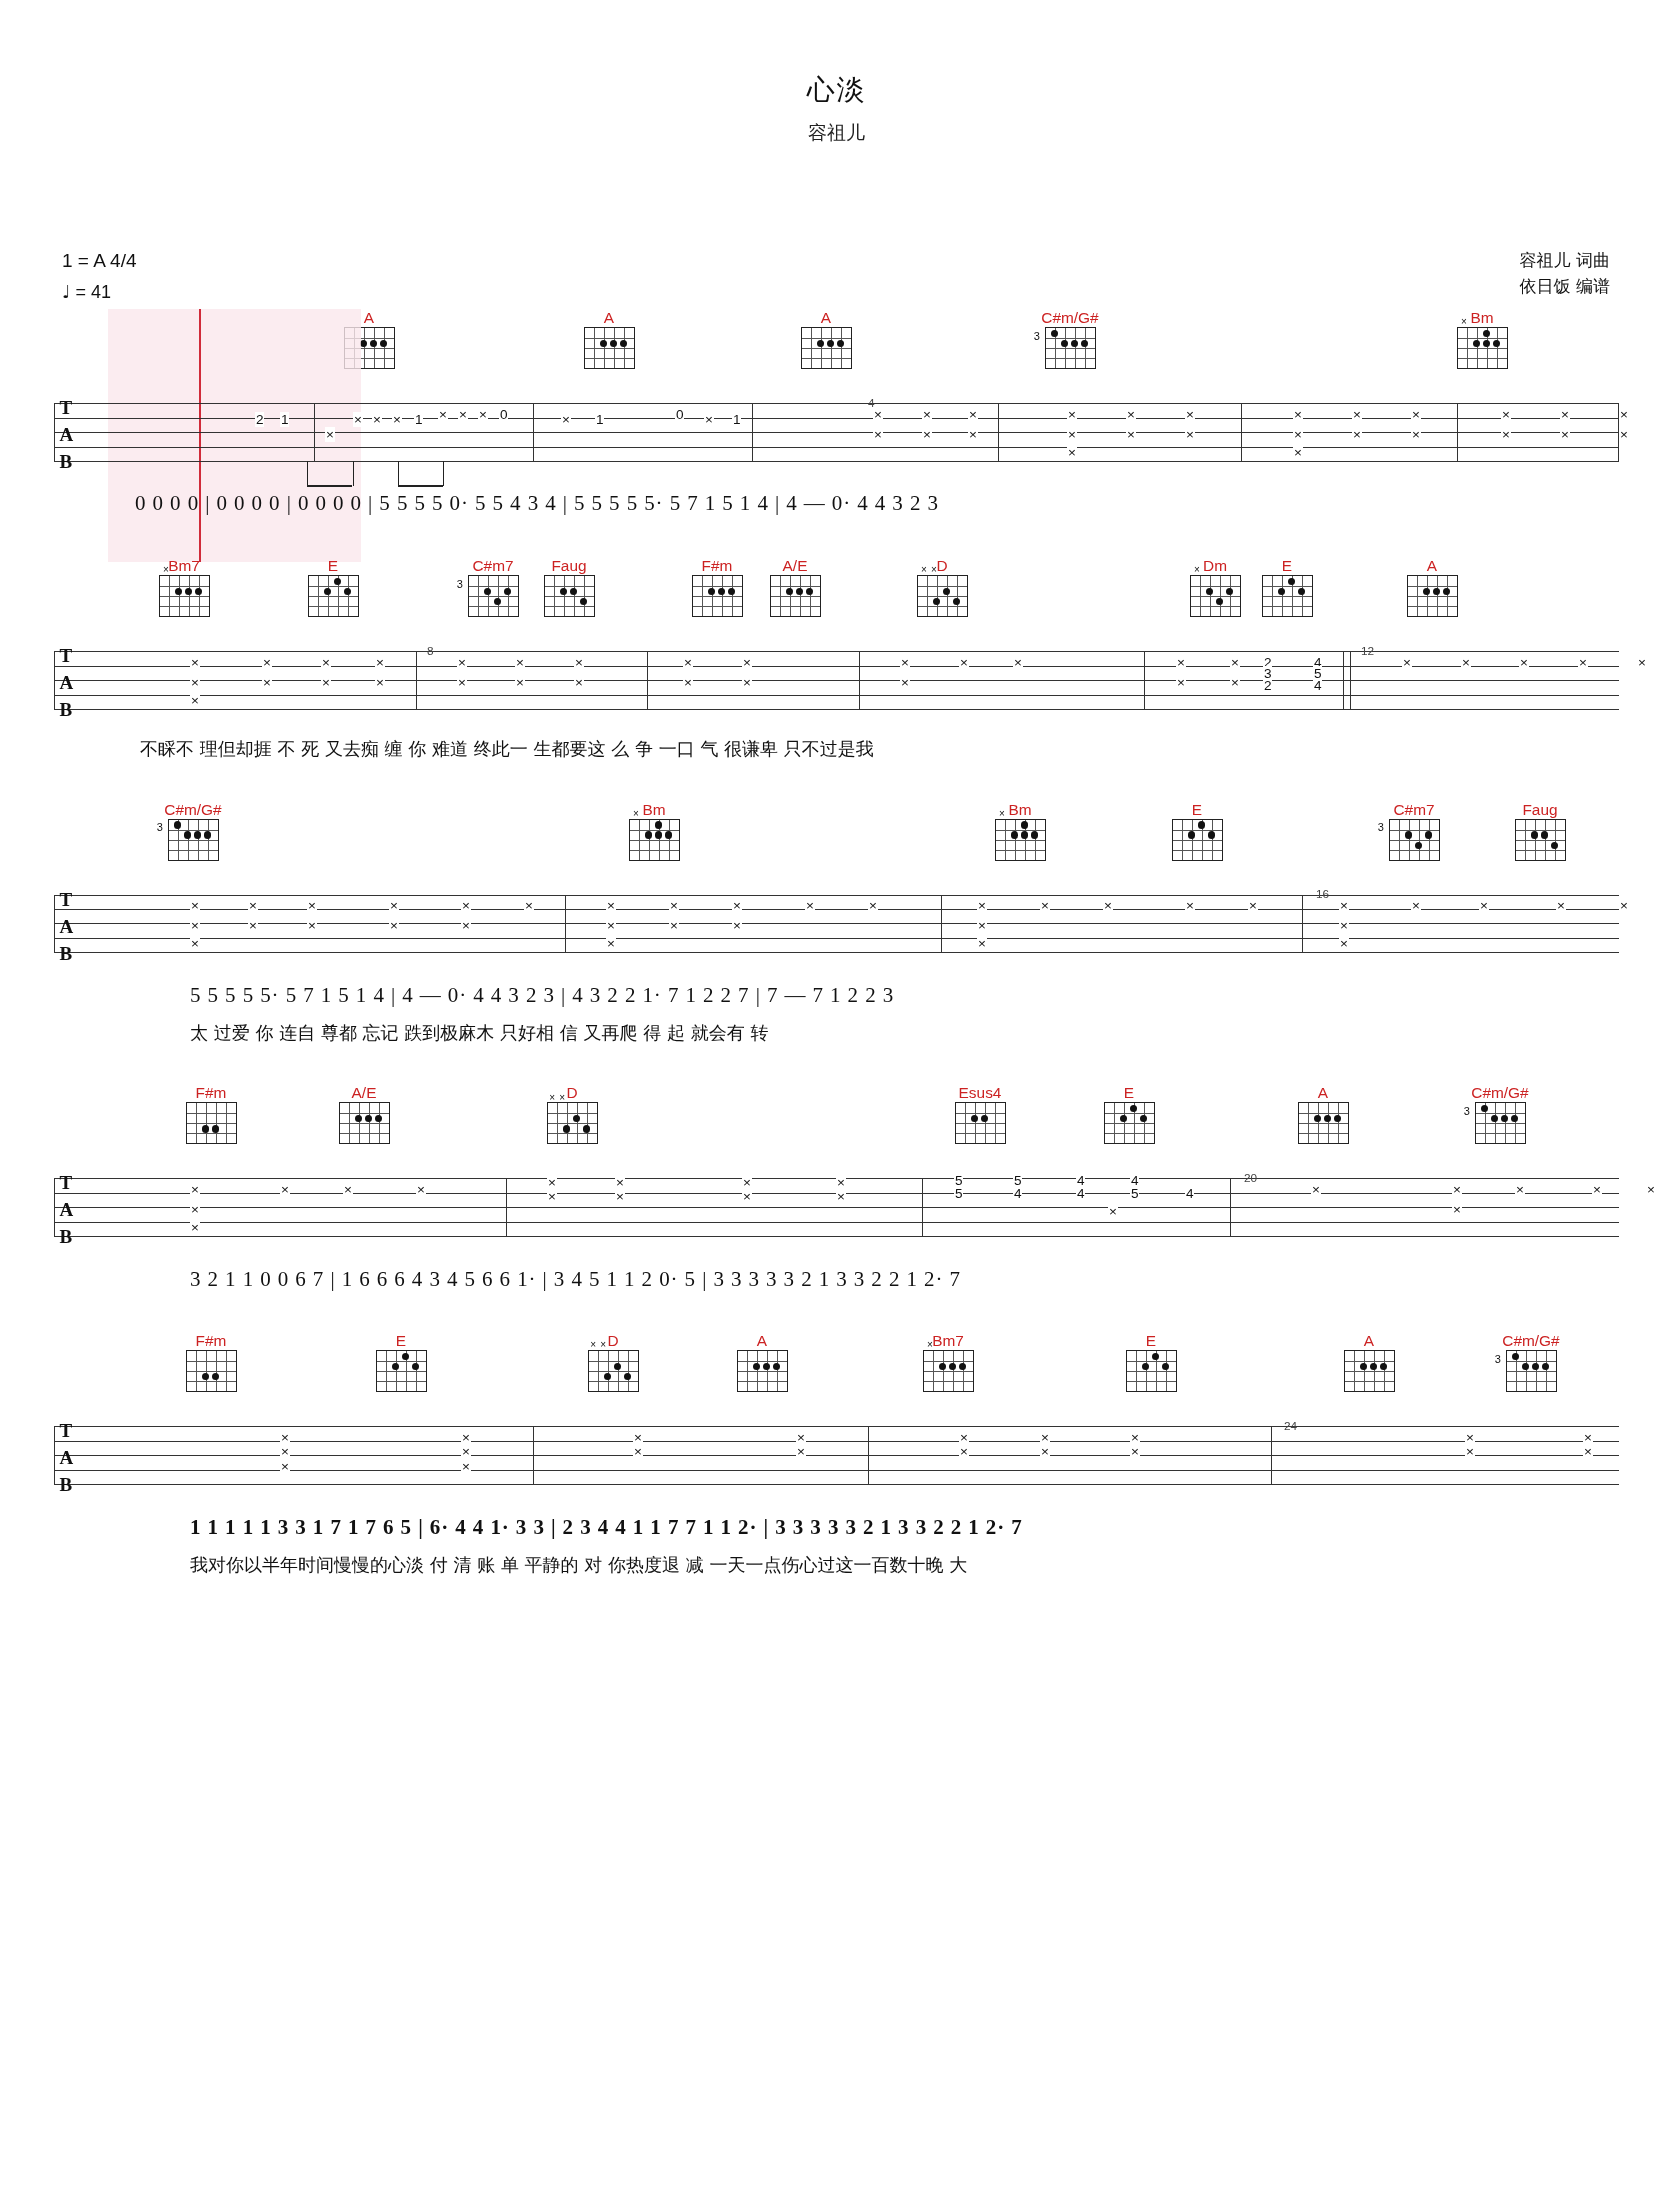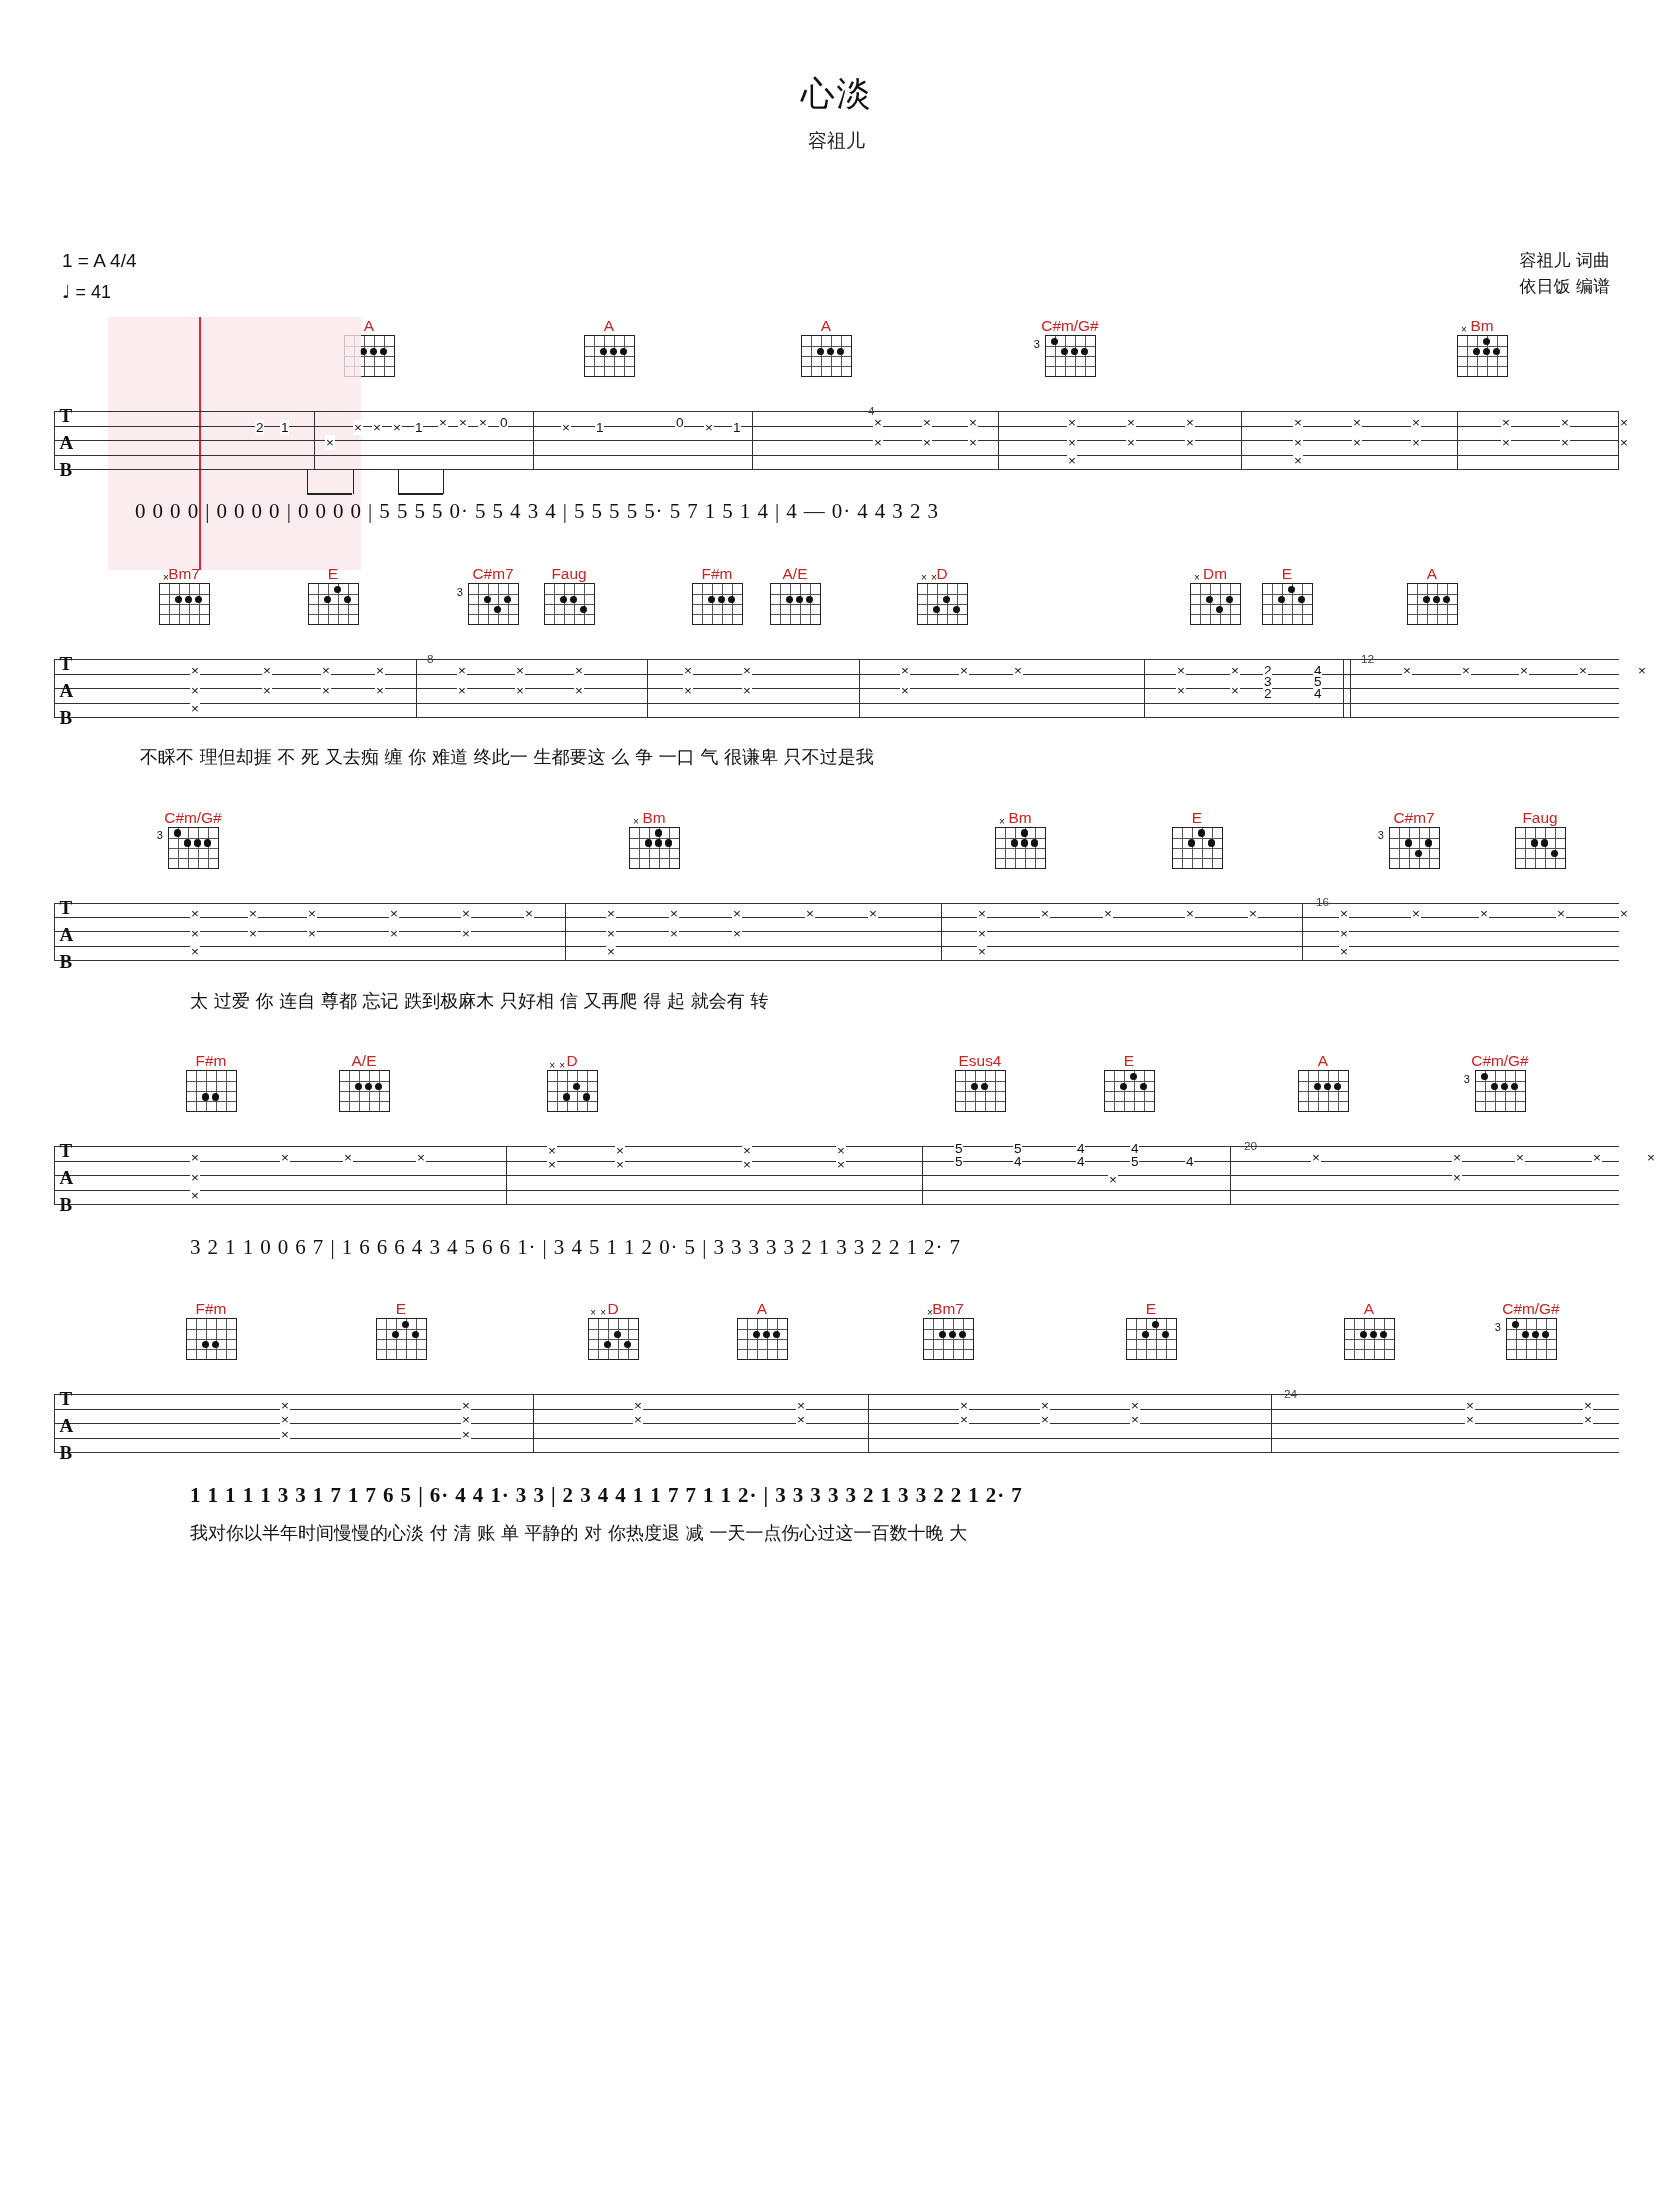--- a/index.html
+++ b/index.html
@@ -18,21 +18,21 @@
   .sheet {
     position: relative;
     width: 1673px;
     height: 2195px;
     box-sizing: border-box;
     padding: 0 54px;
   }
   
   .title {
     text-align: center;
-    font-size: 34px;
+    font-size: 28px;
     margin-top: 71px;
     letter-spacing: 1.8px;
     font-family: "DejaVu Sans", sans-serif;
   }
   .subtitle {
     text-align: center;
     font-size: 19px;
     margin-top: 11px;
     color: #222;
     font-family: "DejaVu Sans", sans-serif;
@@ -751,20 +751,23 @@
       <div class="tabnote" style="left:1194px;top:20px">×</div>
       <div class="tabnote" style="left:1285px;top:20px">×</div>
       <div class="tabnote" style="left:1285px;top:40px">×</div>
       <div class="tabnote" style="left:1285px;top:58px">×</div>
       <div class="tabnote" style="left:1357px;top:20px">×</div>
       <div class="tabnote" style="left:1425px;top:20px">×</div>
       <div class="tabnote" style="left:1502px;top:20px">×</div>
       <div class="tabnote" style="left:1565px;top:20px">×</div>
     </div>
 
+    <div class="numline">
+      <div class="seg" style="left:136px;">5 5 5 5 5· 5 7  1 5 1 4 | 4 — 0· 4 4 3 2 3 | 4 3 2 2 1· 7 1 2 2 7 | 7 — 7 1 2 2 3</div>
+    </div>
     <div class="lyricline">
       <div class="seg" style="left:136px;">太 过爱 你 连自 尊都 忘记     跌到极麻木 只好相 信 又再爬 得 起  就会有 转</div>
     </div>
   </div>
 
   <div class="system" style="margin-top:29px;">
     <div class="chordrow">
       <div class="chordbox" style="left:127px;">
         <div class="cname">F#m</div>
         <div class="grid">

